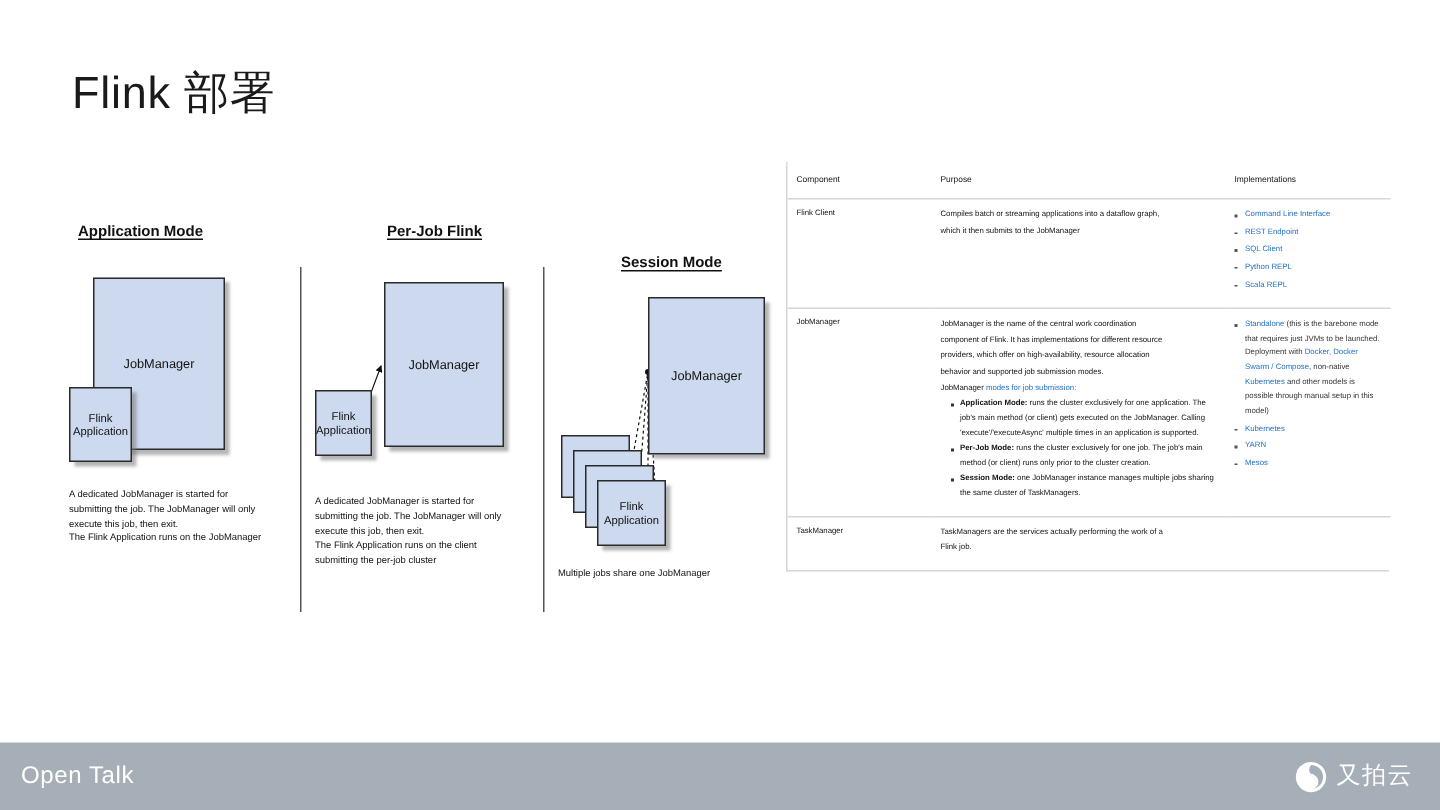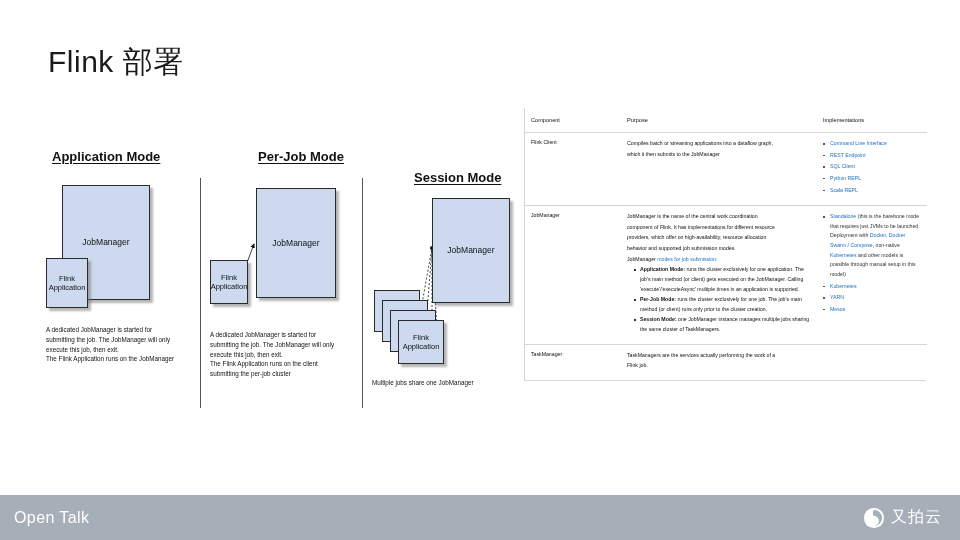--- a/index.html
+++ b/index.html
@@ -34,21 +34,21 @@
     width: 480px; height: 270px;
   }
   .mode-col { position: absolute; top: 0; height: 270px; }
   #col-application { left: 4px;   width: 150px; }
   #col-perjob      { left: 168px; width: 150px; }
   #col-session     { left: 330px; width: 150px; }
 
   .mode-heading {
     position: absolute;
     top: 9px;
-    font-size: 13px;
+    font-size: 10px;
     font-weight: bold;
     color: #111;
     text-decoration: underline;
     text-underline-offset: 2px;
     white-space: nowrap;
   }
   #col-application .mode-heading { left: 8px; }
   #col-perjob .mode-heading { left: 50px; }
   #col-session .mode-heading { left: 44px; margin-top: 21px; }
 
@@ -233,21 +233,21 @@
       <div class="box box-jm" id="app-jm">JobManager</div>
       <div class="box" id="app-flink">Flink
 Application</div>
       <div class="desc" id="app-desc">A dedicated JobManager is started for
 submitting the job. The JobManager will only
 execute this job, then exit.
 The Flink Application runs on the JobManager</div>
     </div>
 
     <div class="mode-col" id="col-perjob">
-      <div class="mode-heading">Per-Job Mode</div>
+      <div class="mode-heading">Per-Job Flink</div>
       <svg id="pj-arrow">
         <defs>
           <marker id="ahead" markerWidth="6" markerHeight="6" refX="5" refY="3" orient="auto">
             <path d="M0,0 L6,3 L0,6 z" fill="#111"></path>
           </marker>
         </defs>
         <line x1="28" y1="152" x2="46" y2="104" stroke="#111" stroke-width="0.8" marker-end="url(#ahead)"></line>
       </svg>
       <div class="box box-jm" id="pj-jm">JobManager</div>
       <div class="box" id="pj-flink">Flink

